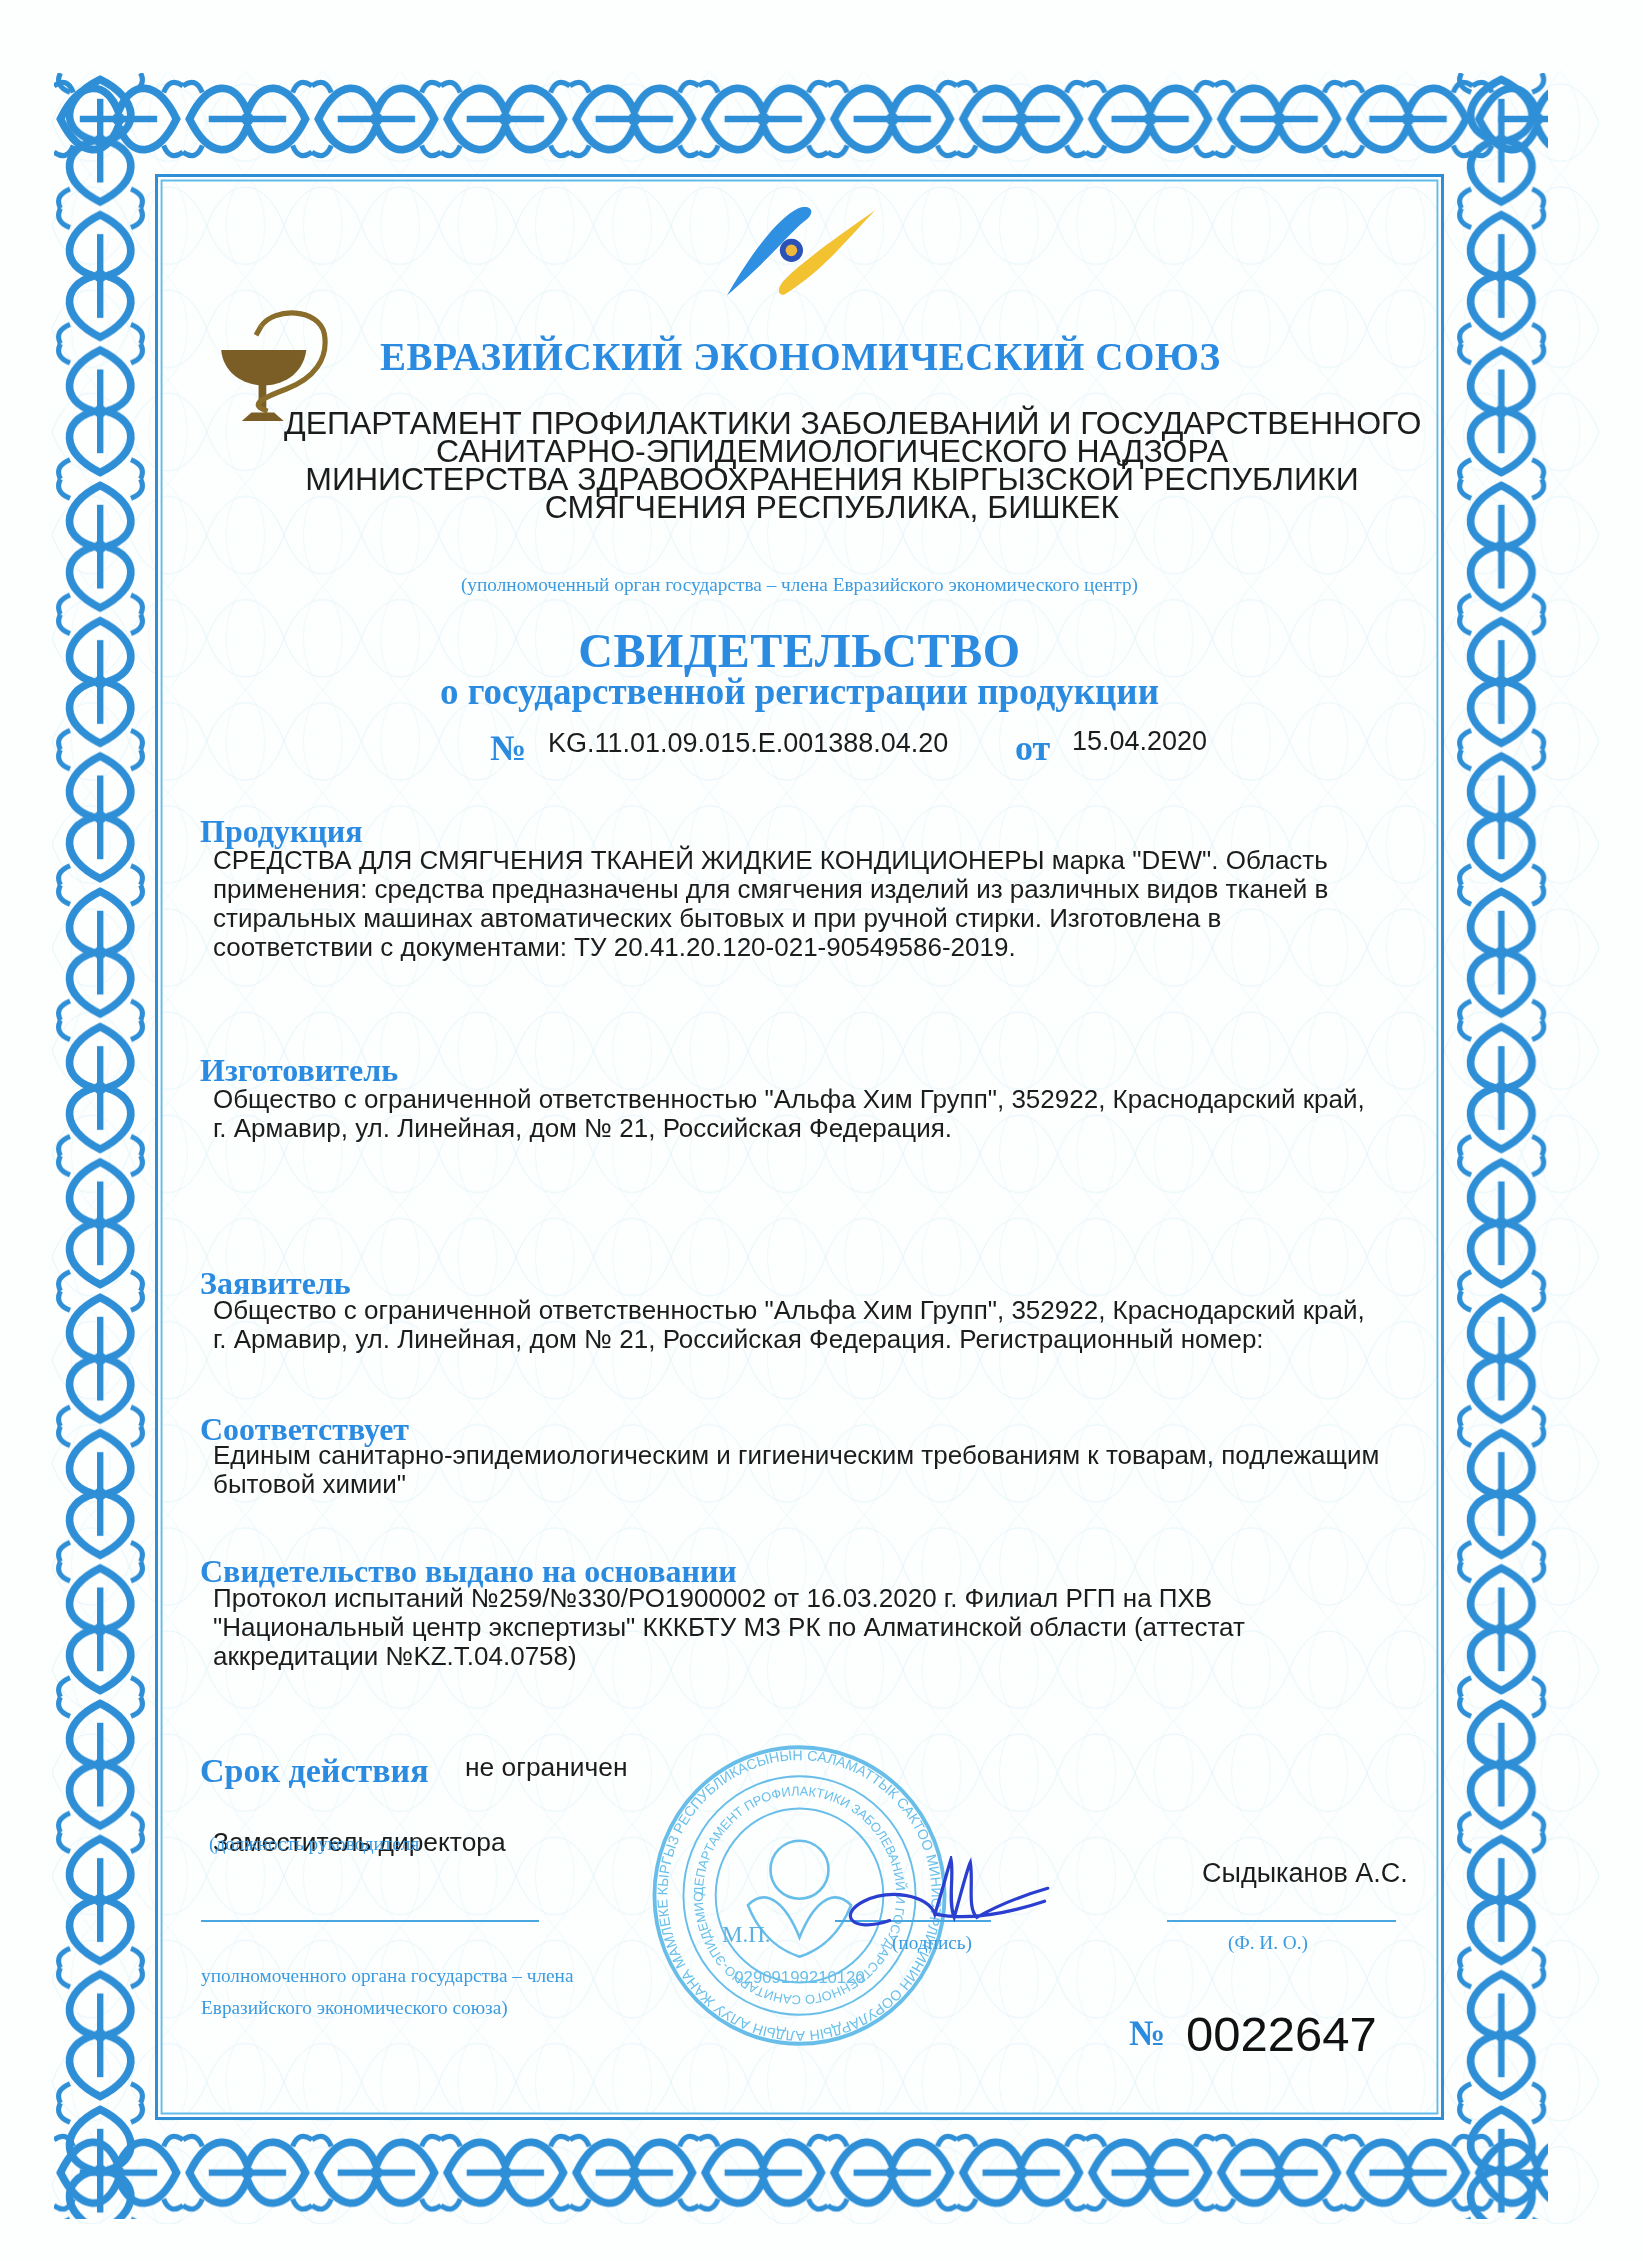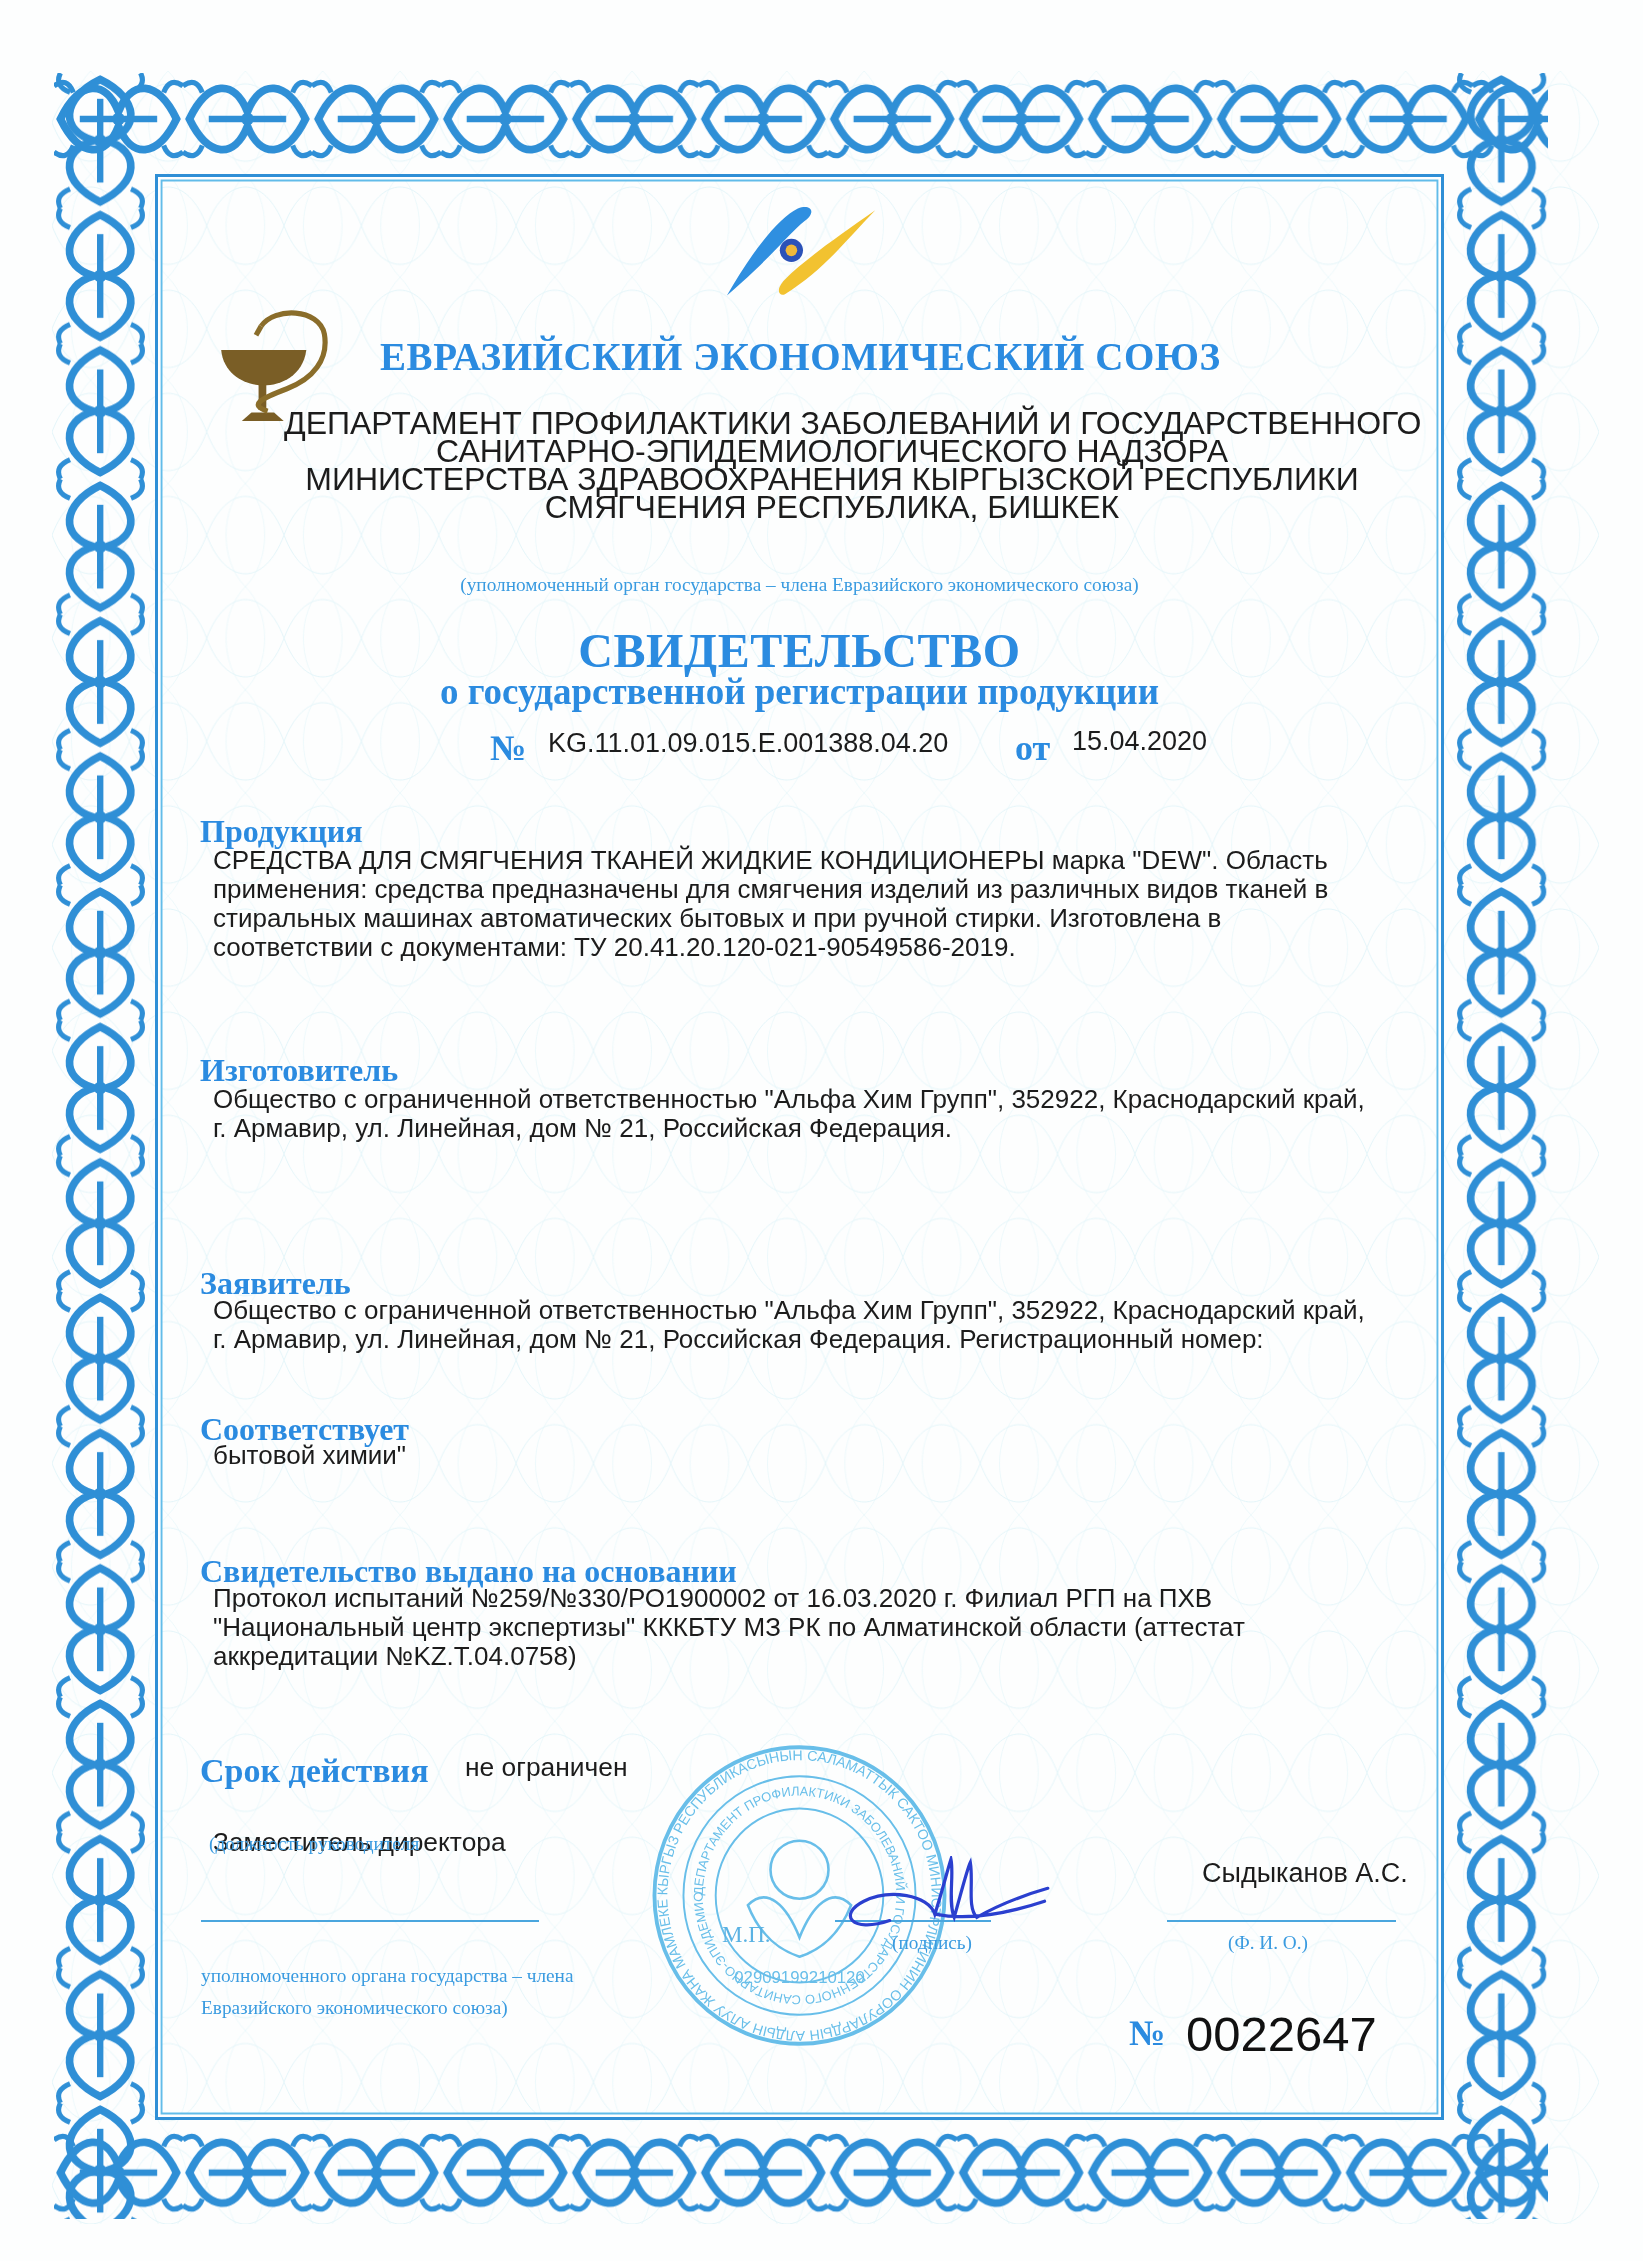--- a/index.html
+++ b/index.html
@@ -152,21 +152,21 @@
 
   <div id="union-title" class="abs blue-serif">ЕВРАЗИЙСКИЙ ЭКОНОМИЧЕСКИЙ СОЮЗ</div>
 
   <div id="department">
     <div>ДЕПАРТАМЕНТ ПРОФИЛАКТИКИ ЗАБОЛЕВАНИЙ И ГОСУДАРСТВЕННОГО</div>
     <div>САНИТАРНО-ЭПИДЕМИОЛОГИЧЕСКОГО НАДЗОРА</div>
     <div>МИНИСТЕРСТВА ЗДРАВООХРАНЕНИЯ КЫРГЫЗСКОЙ РЕСПУБЛИКИ</div>
     <div>СМЯГЧЕНИЯ РЕСПУБЛИКА, БИШКЕК</div>
   </div>
 
-  <div id="authority-note" class="blue-serif-light">(уполномоченный орган государства – члена Евразийского экономического союза)</div>
+  <div id="authority-note" class="blue-serif-light">(уполномоченный орган государства – члена Евразийского экономического центр)</div>
 
   <div id="cert-title" class="blue-serif">СВИДЕТЕЛЬСТВО</div>
   <div id="cert-subtitle" class="blue-serif">о государственной регистрации продукции</div>
 
   <div id="number-sign" class="abs blue-serif">№</div>
   <div id="reg-number" class="abs black">KG.11.01.09.015.E.001388.04.20</div>
   <div id="ot-label" class="abs blue-serif">от</div>
   <div id="reg-date" class="abs black">15.04.2020</div>
 
   <div class="section-title blue-serif" style="top:815px">Продукция</div>
@@ -184,20 +184,21 @@
   </div>
 
   <div class="section-title blue-serif" style="top:1267px">Заявитель</div>
   <div class="section-body" style="top:1296px">
     <div>Общество с ограниченной ответственностью "Альфа Хим Групп", 352922, Краснодарский край,</div>
     <div>г. Армавир, ул. Линейная, дом № 21, Российская Федерация. Регистрационный номер:</div>
   </div>
 
   <div class="section-title blue-serif" style="top:1413px">Соответствует</div>
   <div class="section-body" style="top:1441px">
+    <div>Единым санитарно-эпидемиологическим и гигиеническим требованиям к товарам, подлежащим</div>
     <div>бытовой химии"</div>
   </div>
 
   <div class="section-title blue-serif" style="top:1555px">Свидетельство выдано на основании</div>
   <div class="section-body" style="top:1584px">
     <div>Протокол испытаний №259/№330/РО1900002 от 16.03.2020 г. Филиал РГП на ПХВ</div>
     <div>"Национальный центр экспертизы" КККБТУ МЗ РК по Алматинской области (аттестат</div>
     <div>аккредитации №KZ.T.04.0758)</div>
   </div>
 

